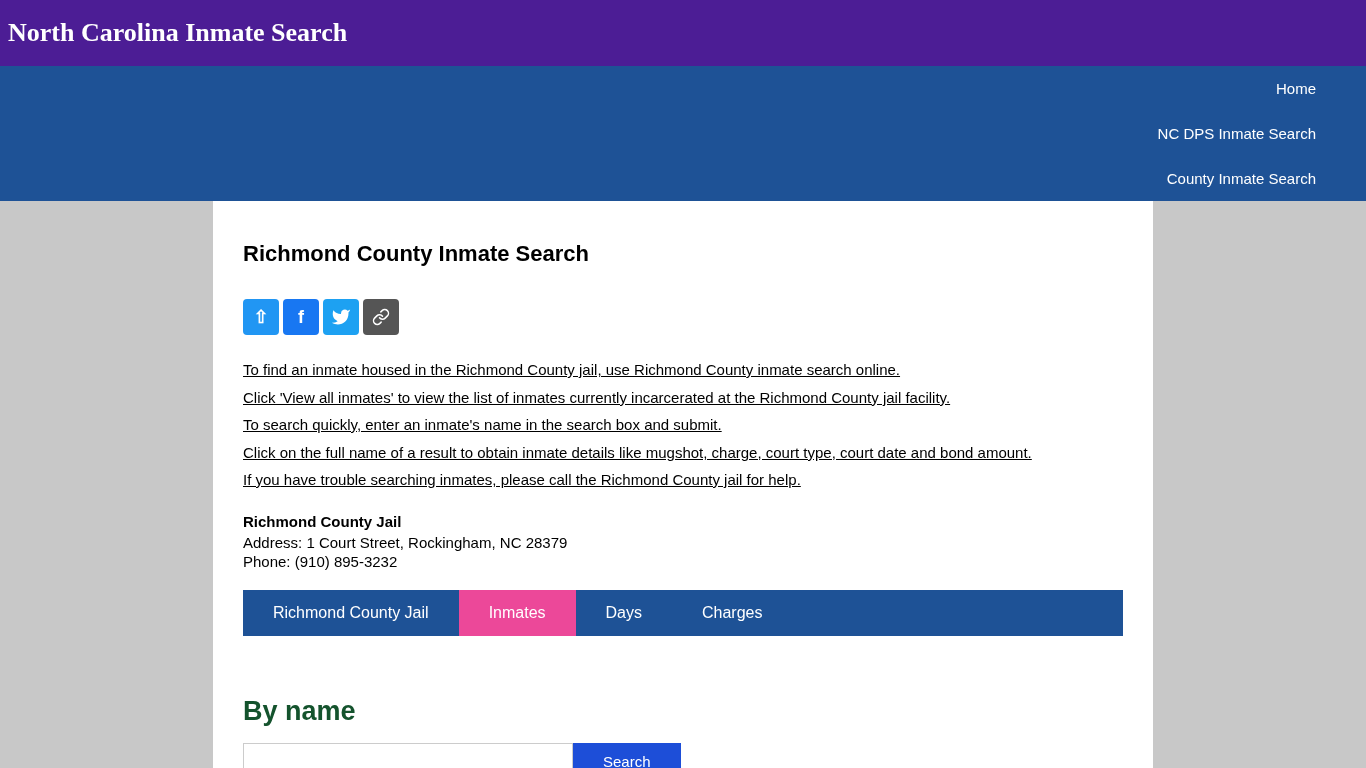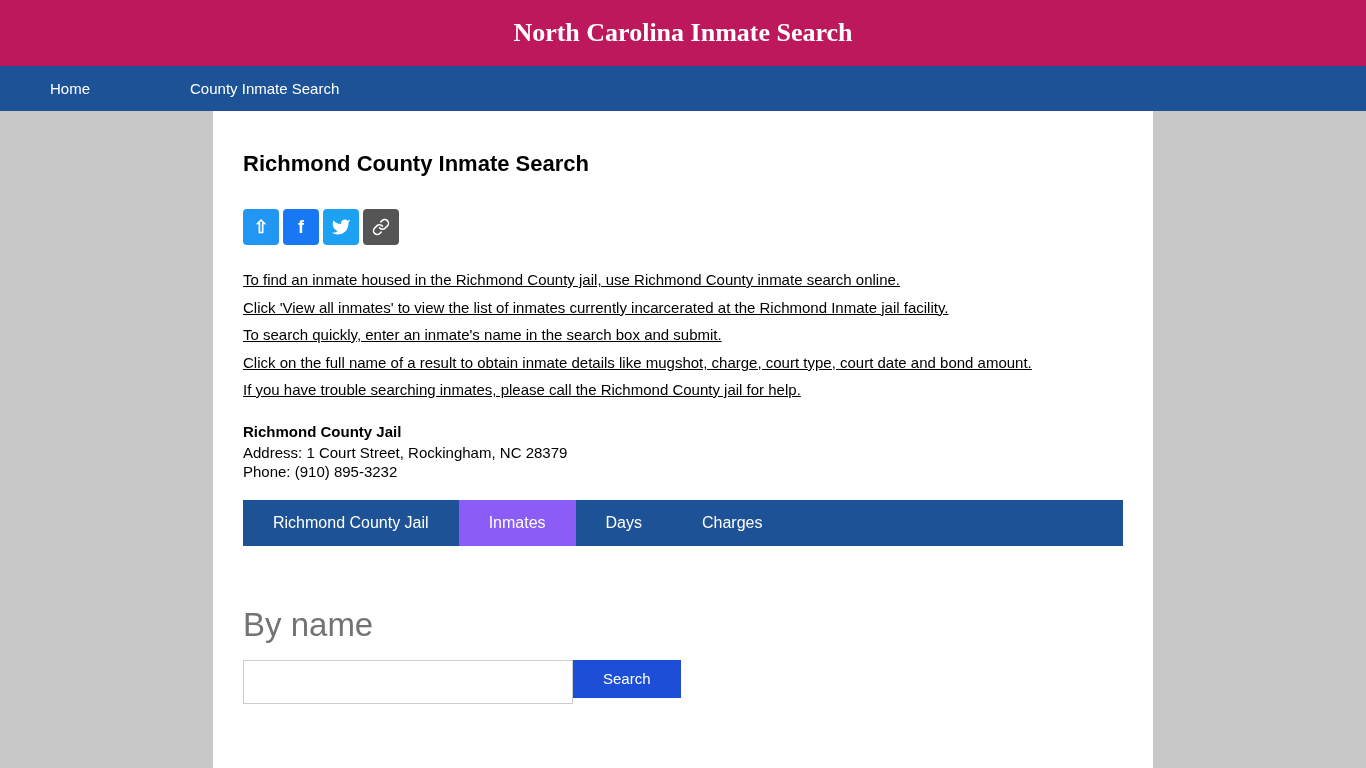--- a/index.html
+++ b/index.html
@@ -10,38 +10,39 @@
 
     body {
       font-family: Georgia, 'Times New Roman', serif;
       background-color: #c8c8c8;
       min-height: 768px;
       width: 1366px;
     }
 
     
     .site-header {
-      background-color: #be185d;
-      text-align: center;
+      background-color: #4c1d95;
+      text-align: left;
       padding: 18px 8px;
     }
 
     .site-title {
       color: #ffffff;
       font-size: 26px;
       font-weight: bold;
       font-family: Georgia, serif;
     }
 
     
     .main-nav {
       background-color: #1e5296;
       display: flex;
       align-items: flex-end;
       padding: 0;
+      flex-direction: column;
     }
 
     .main-nav a {
       color: #ffffff;
       text-decoration: none;
       padding: 14px 50px;
       font-size: 15px;
       font-family: Arial, sans-serif;
       display: block;
     }
@@ -150,34 +151,34 @@
     .tab-item {
       padding: 14px 30px;
       color: #ffffff;
       font-size: 16px;
       font-family: Arial, sans-serif;
       cursor: pointer;
       text-decoration: none;
     }
 
     .tab-item.active {
-      background-color: #8b5cf6;
+      background-color: #ec4899;
     }
 
     
     .search-section {
       padding: 60px 0 20px 0;
     }
 
     .search-heading {
-      font-size: 33px;
-      color: #737373;
+      font-size: 27px;
+      color: #14532d;
       margin-bottom: 16px;
       font-family: Arial, sans-serif;
-      font-weight: normal;
+      font-weight: bold;
     }
 
     .search-row {
       display: flex;
       align-items: stretch;
     }
 
     .search-input {
       width: 330px;
       height: 44px;
@@ -201,20 +202,21 @@
   </style>
 </head>
 <body>
 
 <header class="site-header">
   <span class="site-title">North Carolina Inmate Search</span>
 </header>
 
 <nav class="main-nav">
   <a href="#" class="nav-item">Home</a>
+  <a href="#" class="nav-item">NC DPS Inmate Search</a>
   <a href="#" class="nav-item">County Inmate Search</a>
 </nav>
 
 <div class="content-wrapper">
   <div class="main-content">
 
     <h1 class="page-title">Richmond County Inmate Search</h1>
 
     <div class="social-share">
       <button class="share-btn share" title="Share">⇧</button>
@@ -227,21 +229,21 @@
       <button class="share-btn link" title="Copy Link">
         <svg width="18" height="18" viewBox="0 0 24 24" fill="white">
           <path d="M10 13a5 5 0 007.54.54l3-3a5 5 0 00-7.07-7.07l-1.72 1.71" stroke="white" stroke-width="2" fill="none" stroke-linecap="round"></path>
           <path d="M14 11a5 5 0 00-7.54-.54l-3 3a5 5 0 007.07 7.07l1.71-1.71" stroke="white" stroke-width="2" fill="none" stroke-linecap="round"></path>
         </svg>
       </button>
     </div>
 
     <div class="description">
       <p>To find an inmate housed in the Richmond County jail, use Richmond County inmate search online.</p>
-      <p>Click 'View all inmates' to view the list of inmates currently incarcerated at the Richmond Inmate jail facility.</p>
+      <p>Click 'View all inmates' to view the list of inmates currently incarcerated at the Richmond County jail facility.</p>
       <p>To search quickly, enter an inmate's name in the search box and submit.</p>
       <p>Click on the full name of a result to obtain inmate details like mugshot, charge, court type, court date and bond amount.</p>
       <p>If you have trouble searching inmates, please call the Richmond County jail for help.</p>
     </div>
 
     <div class="jail-info">
       <div class="jail-name">Richmond County Jail</div>
       <div class="jail-detail">
         <span>Address:</span>
         <span>1 Court Street, Rockingham, NC 28379</span>

